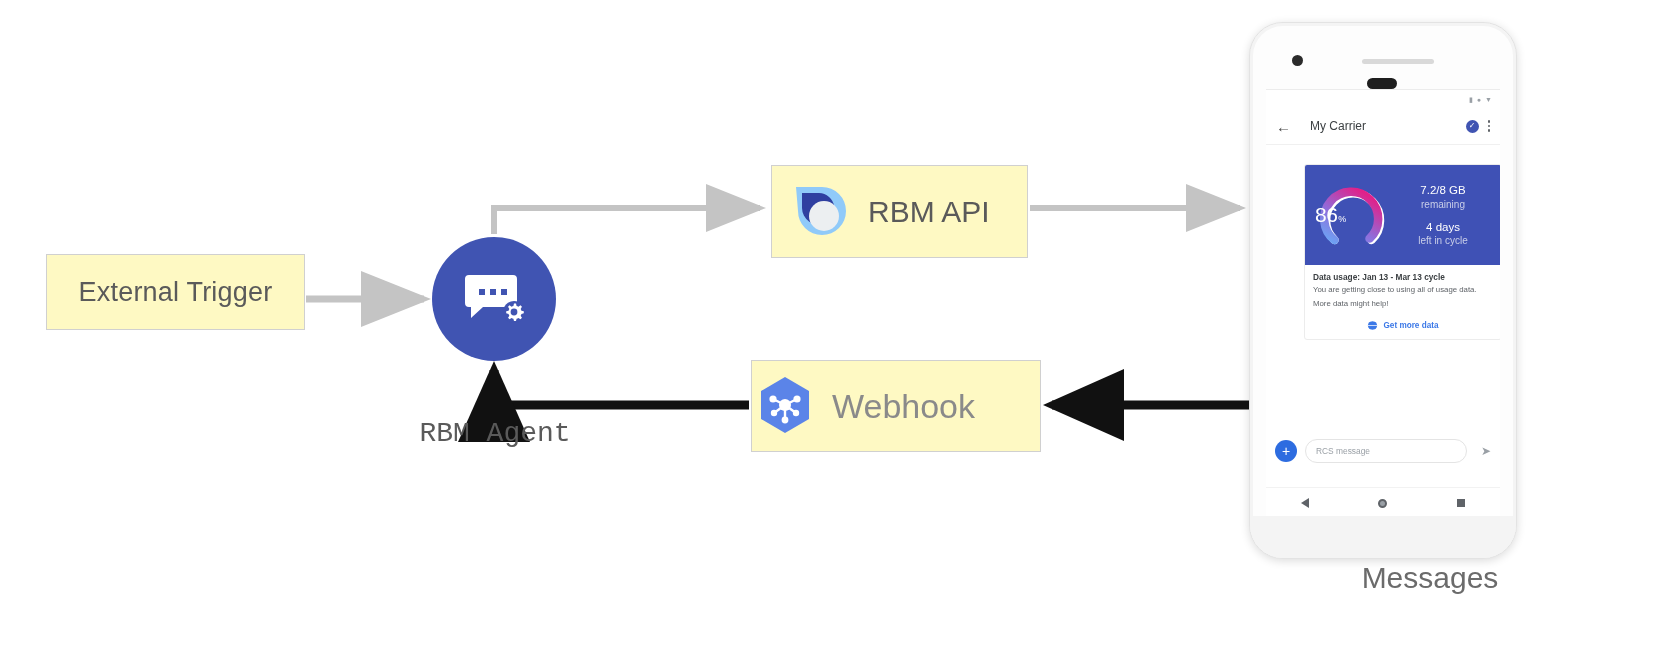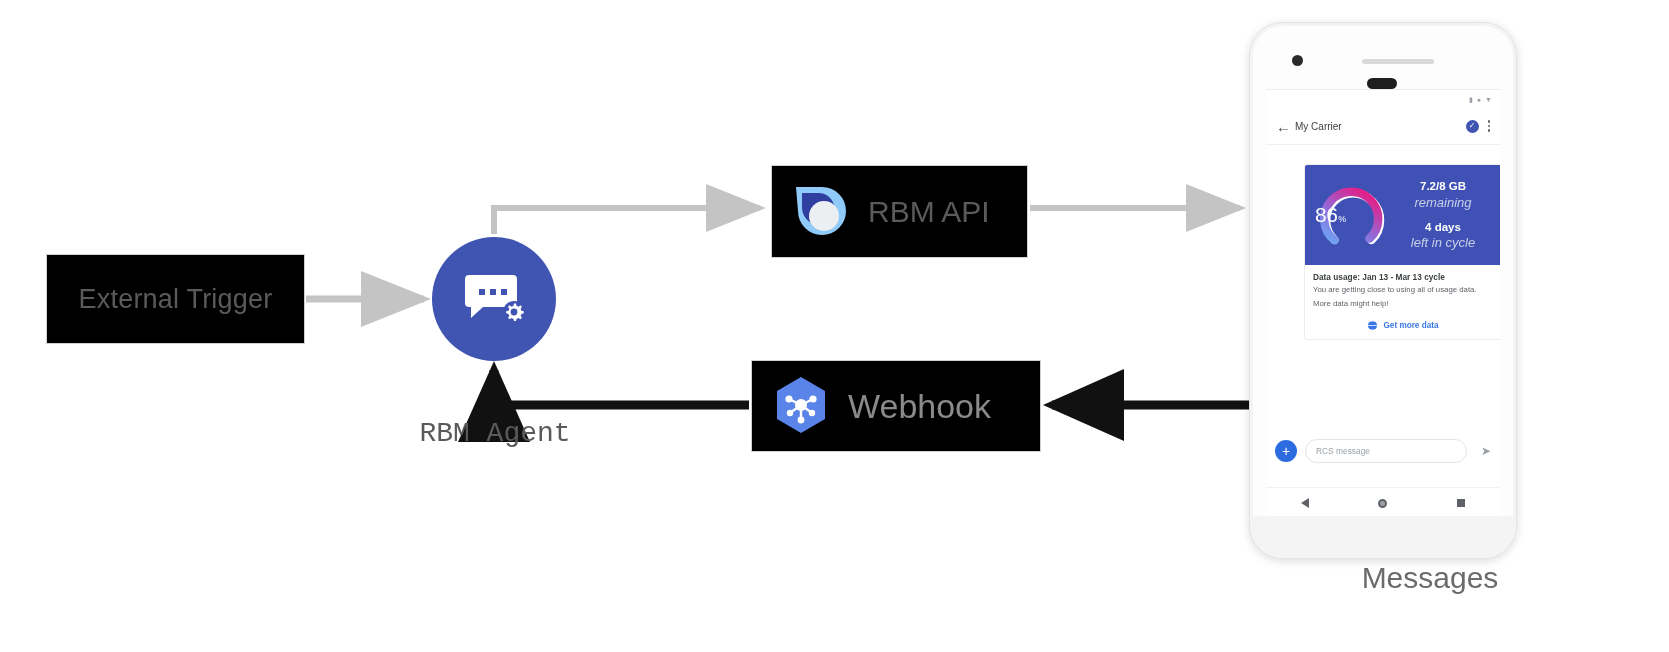--- a/index.html
+++ b/index.html
@@ -5,38 +5,38 @@
   html,body{margin:0;padding:0;}
   body{
     width:1669px;height:652px;background:#ffffff;
     font-family:"Liberation Sans",sans-serif;
     position:relative;overflow:hidden;
   }
   .stage{position:absolute;inset:0;}
 
   
   .node-box{
-    position:absolute;background:#000000;border:1px solid #d0d0d0;
+    position:absolute;background:#fef9c3;border:1px solid #d0d0d0;
     display:flex;align-items:center;box-sizing:border-box;
   }
   .node-label{
     color:#5f6368;font-weight:400;white-space:nowrap;
     font-family:"Liberation Sans",sans-serif;
   }
 
   
-  #external-trigger{left:46px;top:254px;width:259px;height:90px;justify-content:center;}
+  #external-trigger{left:46px;top:254px;width:259px;height:76px;justify-content:center;}
   #external-trigger .node-label{font-size:27px;color:#5a5a5a;letter-spacing:.2px;}
 
   
   #rbm-api-box{left:771px;top:165px;width:257px;height:93px;padding-left:16px;}
   #rbm-api-box .node-label{font-size:30px;color:#5a5a5a;margin-left:14px;}
 
   
-  #webhook-box{left:751px;top:360px;width:290px;height:92px;padding-left:16px;}
+  #webhook-box{left:751px;top:360px;width:290px;height:92px;}
   #webhook-box .node-label{font-size:34px;color:#8a8a8a;margin-left:14px;}
 
   
   #rbm-agent{
     position:absolute;left:432px;top:237px;width:124px;height:124px;border-radius:50%;
     background:#4054b2;display:flex;align-items:center;justify-content:center;
   }
   #rbm-agent-label{
     position:absolute;left:380px;top:418px;width:230px;text-align:center;
     font-size:28px;color:#5a5a5a;font-family:Liberation Mono, monospace;
@@ -64,21 +64,21 @@
   }
   #phone-bottom{position:absolute;left:0;bottom:0;width:100%;height:42px;background:#f4f4f4;border-radius:0 0 33px 33px;}
 
   
   #status-bar{height:18px;display:flex;align-items:center;justify-content:flex-end;padding-right:8px;gap:4px;background:#fff;}
   .sb-ico{font-size:7px;color:#9aa0a6;line-height:1;}
 
   
   #app-bar{height:36px;display:flex;align-items:center;padding:0 10px;background:#fff;border-bottom:1px solid #f0f0f0;}
   #app-bar .back{font-size:15px;color:#4a4a4a;line-height:1;}
-  #app-bar .title{font-size:10px;color:#3c4043;margin-left:4px;flex:1;}
+  #app-bar .title{font-size:12px;color:#3c4043;margin-left:19px;flex:1;}
   .verified{width:13px;height:13px;border-radius:50%;background:#4054b2;display:flex;align-items:center;justify-content:center;color:#fff;font-size:8px;line-height:1;}
   .kebab{margin-left:9px;display:flex;flex-direction:column;gap:2px;}
   .kebab i{width:2.5px;height:2.5px;border-radius:50%;background:#5f6368;display:block;}
 
   
   #convo{padding:12px 8px 0 8px;background:#fff;height:330px;position:relative;}
   .msg-row{display:flex;align-items:flex-start;gap:6px;}
   .avatar{
     width:24px;height:24px;border-radius:50%;background:#4054b2;flex:0 0 24px;
     display:flex;align-items:center;justify-content:center;margin-top:4px;
@@ -91,22 +91,22 @@
   
   .card{margin:7px 0 0 30px;width:196px;border:1px solid #ececec;border-radius:3px;background:#fff;overflow:hidden;}
   .card-media{height:100px;background:#3f51b5;display:flex;align-items:center;padding:0 6px;}
   .gauge{position:relative;width:76px;height:76px;flex:0 0 76px;margin-left:4px;}
   .gauge-num{
     position:absolute;inset:0;display:flex;align-items:center;justify-content:flex-start;
     color:#fff;font-size:21px;letter-spacing:-.5px;
   }
   .gauge-num sup{font-size:9px;vertical-align:baseline;position:relative;top:4px;margin-left:1px;}
   .card-stats{flex:1;text-align:center;color:#fff;}
-  .stat-main{font-size:11.5px;font-weight:bold;line-height:1.2;}
-  .stat-sub{font-size:13px;color:#c9cee8;margin-top:1px;font-style:italic;}
+  .stat-main{font-size:11.5px;font-weight:normal;line-height:1.2;}
+  .stat-sub{font-size:10px;color:#c9cee8;margin-top:1px;}
   .stat-gap{height:11px;}
   .card-body{padding:7px 8px 4px 8px;}
   .card-title{font-size:8.3px;font-weight:bold;color:#3c4043;}
   .card-text{font-size:7.8px;color:#5f6368;line-height:1.5;margin-top:2px;}
   .card-action{
     display:flex;align-items:center;justify-content:center;gap:5px;
     padding:7px 0 8px 0;color:#3b78e7;font-size:8.2px;font-weight:bold;
   }
 
   

